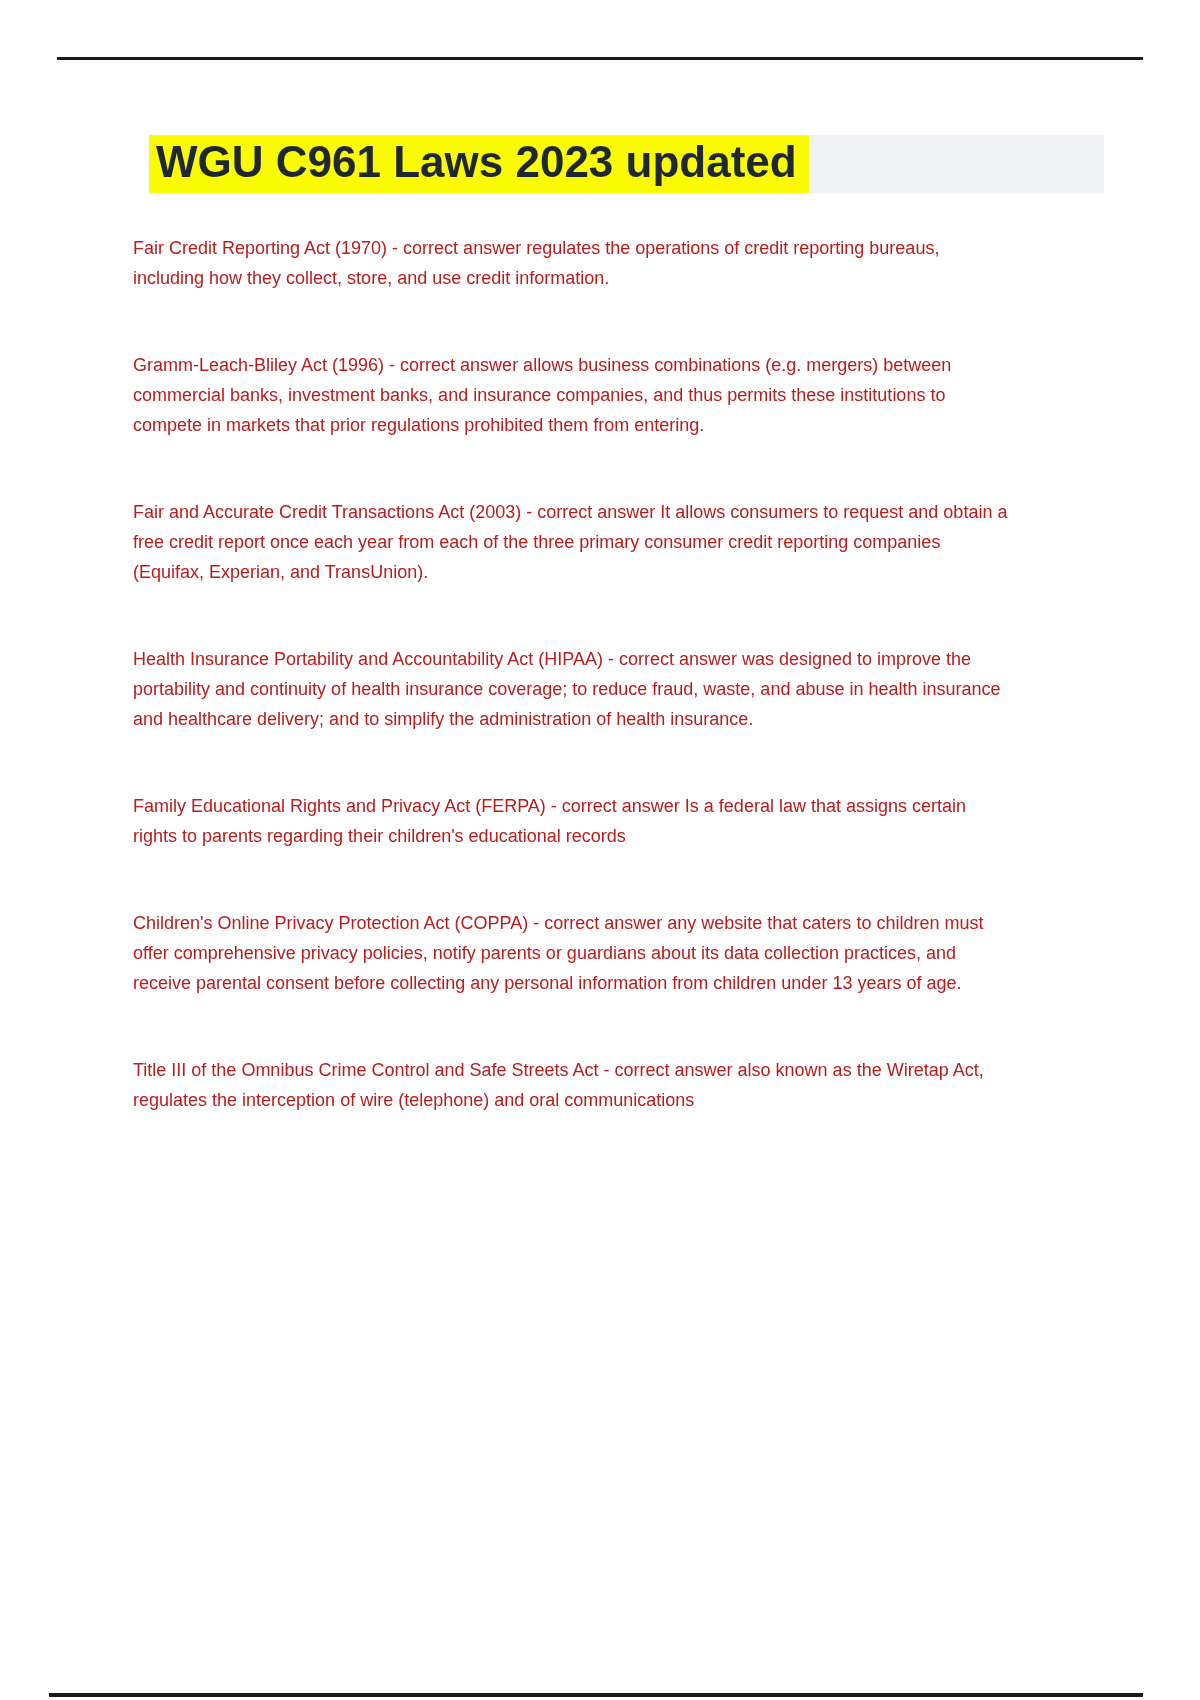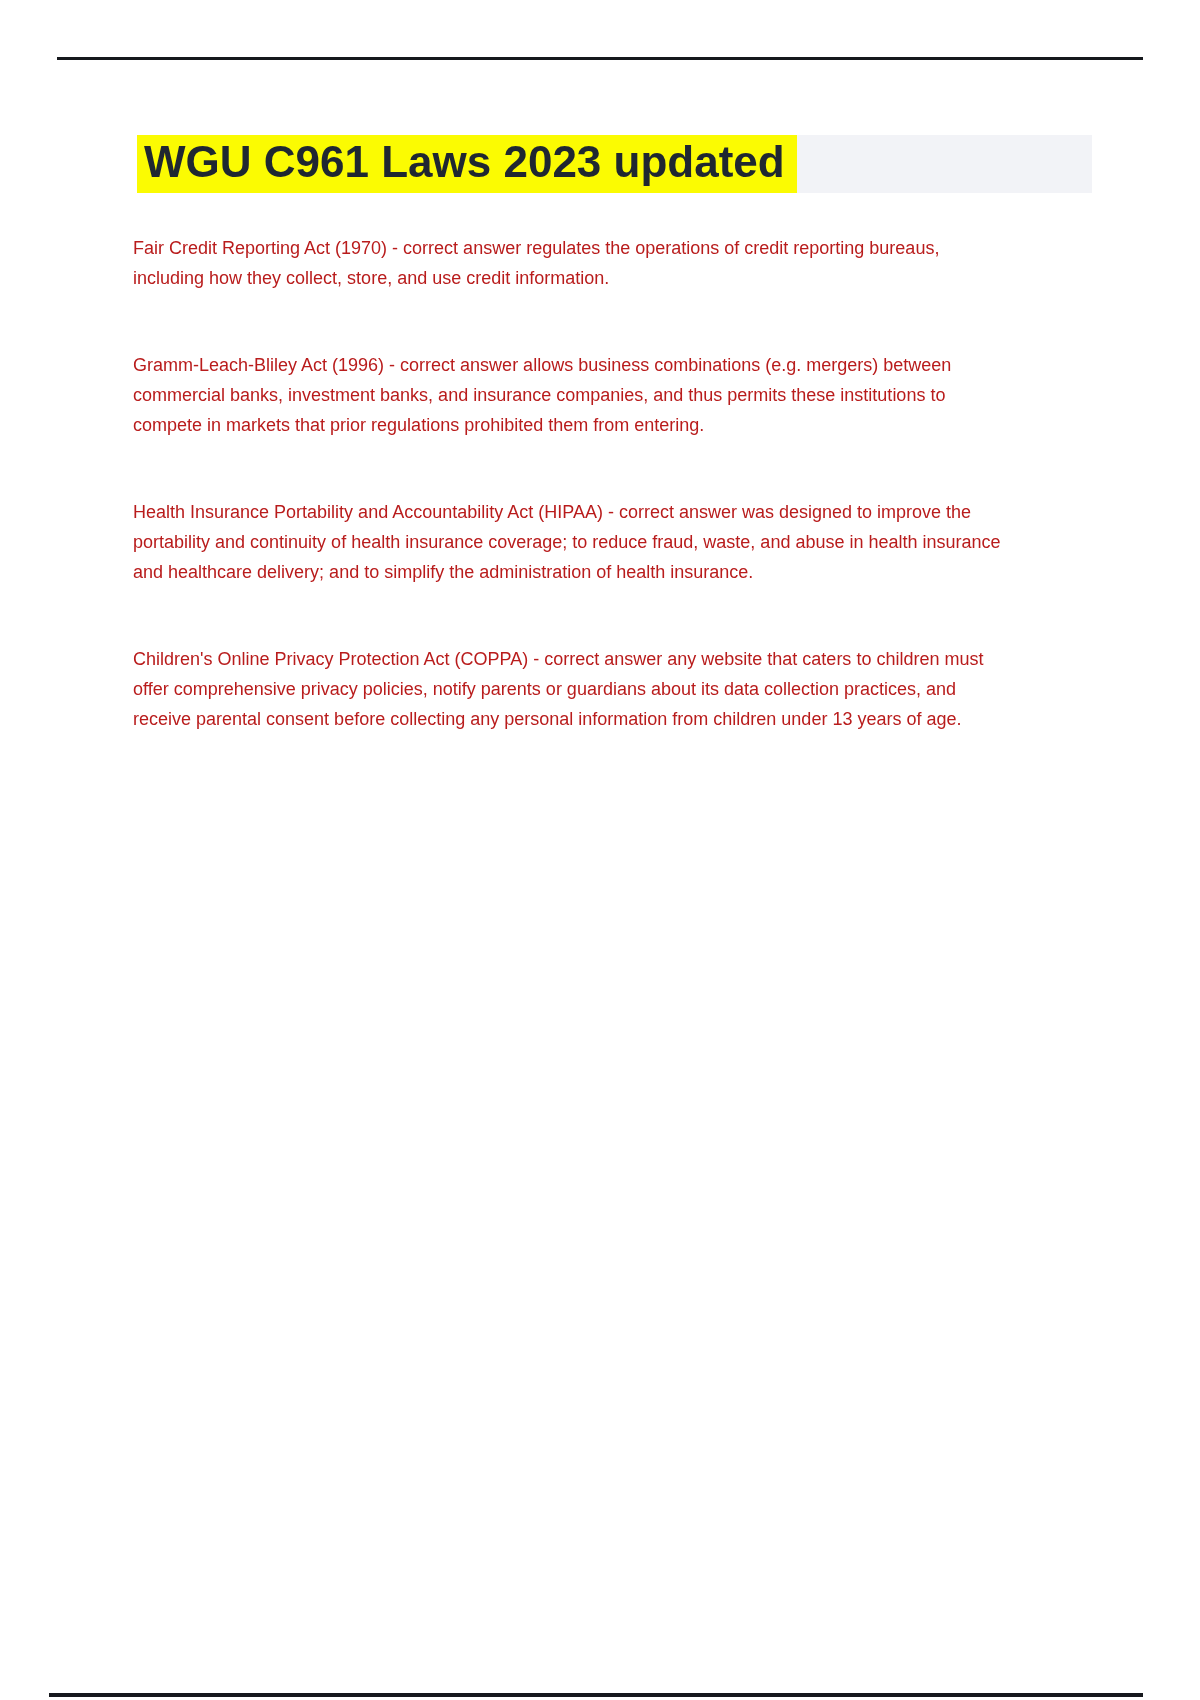--- a/index.html
+++ b/index.html
@@ -32,21 +32,21 @@
   }
   .content {
     position: absolute;
     left: 133px;
     top: 135px;
     width: 878px;
   }
   .title-bar {
     width: 955px;
     background: #f2f3f7;
-    margin: 0 0 40px 4px;
+    margin: 0 0 40px 16px;
     line-height: 0;
   }
   h1.doc-title {
     display: inline-block;
     margin: 0;
     padding: 5px 12px 9px 7px;
     background: #fbfb02;
     color: #1f2731;
     font-size: 44px;
     font-weight: 700;
@@ -70,21 +70,24 @@
 <div class="content">
   <div class="title-bar">
     <h1 class="doc-title">WGU C961 Laws 2023 updated</h1>
   </div>
 
   <p class="qa-entry">Fair Credit Reporting Act (1970) - correct answer regulates the operations of credit reporting bureaus, including how they collect, store, and use credit information.</p>
 
 
   <p class="qa-entry">Gramm-Leach-Bliley Act (1996) - correct answer allows business combinations (e.g. mergers) between commercial banks, investment banks, and insurance companies, and thus permits these institutions to compete in markets that prior regulations prohibited them from entering.</p>
 
+  <p class="qa-entry">Fair and Accurate Credit Transactions Act (2003) - correct answer It allows consumers to request and obtain a free credit report once each year from each of the three primary consumer credit reporting companies (Equifax, Experian, and TransUnion).</p>
 
   <p class="qa-entry">Health Insurance Portability and Accountability Act (HIPAA) - correct answer was designed to improve the portability and continuity of health insurance coverage; to reduce fraud, waste, and abuse in health insurance and healthcare delivery; and to simplify the administration of health insurance.</p>
 
+  <p class="qa-entry">Family Educational Rights and Privacy Act (FERPA) - correct answer Is a federal law that assigns certain rights to parents regarding their children's educational records</p>
 
   <p class="qa-entry">Children's Online Privacy Protection Act (COPPA) - correct answer any website that caters to children must offer comprehensive privacy policies, notify parents or guardians about its data collection practices, and receive parental consent before collecting any personal information from children under 13 years of age.</p>
 
+  <p class="qa-entry">Title III of the Omnibus Crime Control and Safe Streets Act - correct answer also known as the Wiretap Act, regulates the interception of wire (telephone) and oral communications</p>
 </div>
 
 <div class="page-rule bottom"></div>
 
 </body></html>

